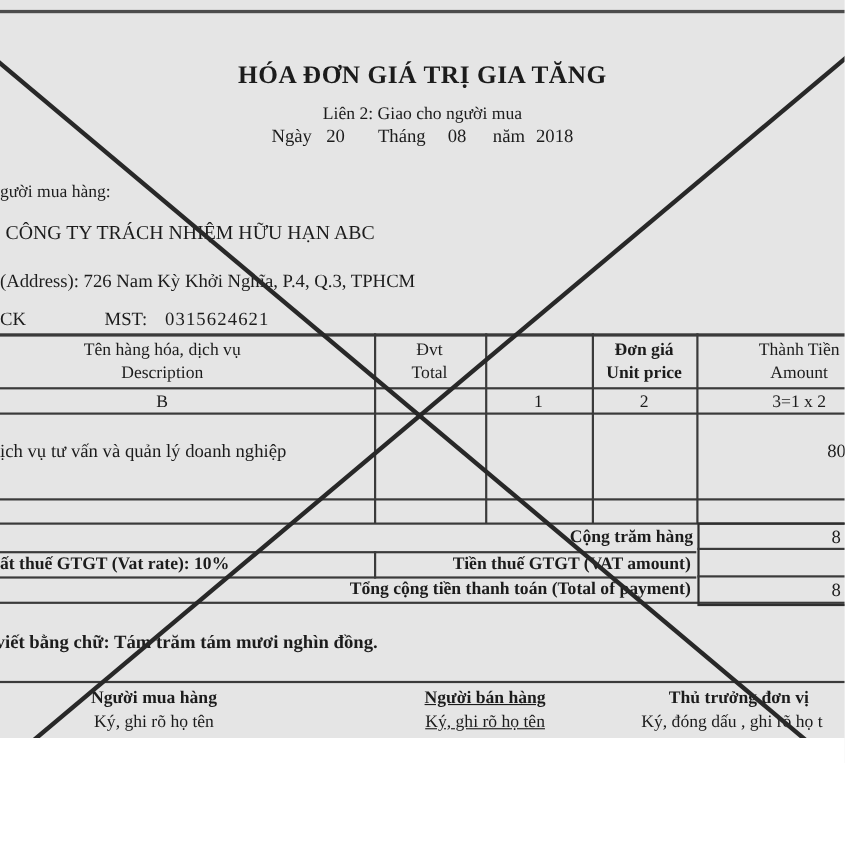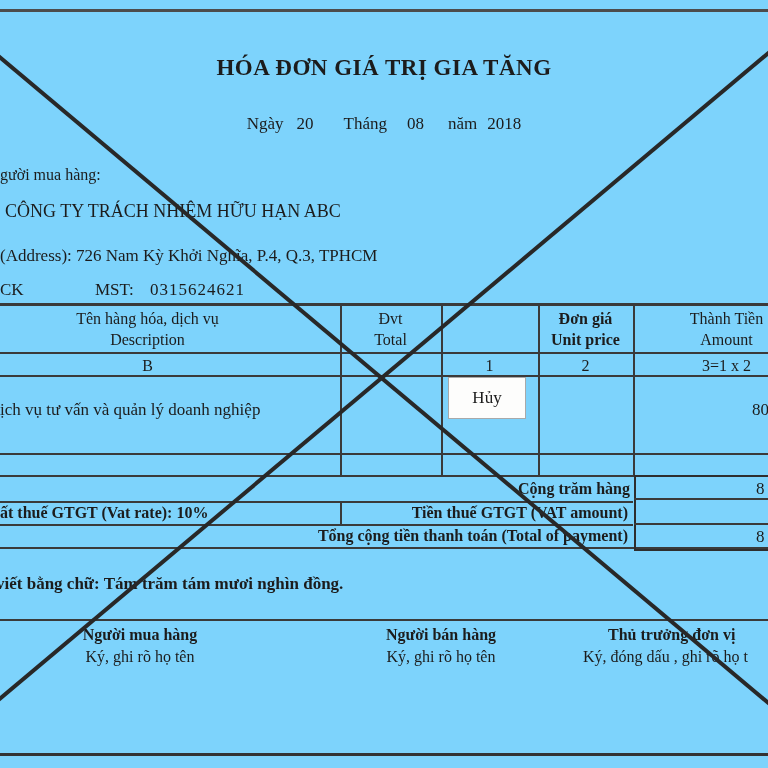--- a/index.html
+++ b/index.html
@@ -1,18 +1,18 @@
 <!DOCTYPE html>
 <html><head>
 <meta charset="utf-8">
 <style>
   html,body{margin:0;padding:0;background:#ffffff;}
   #page{
-    position:relative;width:768px;height:768px;overflow:hidden;
-    background:#7dd3fc;color:#1c1c1c;
+    position:relative;width:768px;height:671px;overflow:hidden;
+    background:#e5e5e5;color:#1c1c1c;
     font-family:"Liberation Serif","DejaVu Serif",serif;
   }
   .abs{position:absolute;}
   .hline{position:absolute;background:#3a3a3a;}
   .vline{position:absolute;background:#3a3a3a;width:1.5px;}
   .center{text-align:center;}
   .bold{font-weight:bold;}
   .t16{font-size:16px;line-height:19px;}
   .t17{font-size:17px;line-height:20px;}
   .t18{font-size:18px;line-height:21px;}
@@ -33,20 +33,21 @@
 </style>
 </head>
 <body>
 
 <div id="page">
 
   <div class="hline" style="left:0;top:9px;width:768px;height:2.5px;background:#4c4c4c;"></div>
   <div class="hline" style="left:0;top:753px;width:768px;height:2.5px;background:#333;"></div>
 
   <div class="abs title center" style="left:0;top:55px;width:768px;">HÓA ĐƠN GIÁ TRỊ GIA TĂNG</div>
+  <div class="abs t16 center" style="left:0;top:94px;width:768px;">Liên 2: Giao cho người mua</div>
   <div class="abs t17 center" style="left:0;top:114px;width:768px;">
     <span class="datepart" style="margin-right:13px;">Ngày</span><span class="datepart" style="margin-right:30px;">20</span><span class="datepart" style="margin-right:20px;">Tháng</span><span class="datepart" style="margin-right:24px;">08</span><span class="datepart" style="margin-right:10px;">năm</span><span class="datepart">2018</span>
   </div>
 
   <div class="abs t16" style="left:0;top:165px;">gười mua hàng:</div>
   <div class="abs t18" style="left:5px;top:201px;">CÔNG TY TRÁCH NHIỆM HỮU HẠN ABC</div>
   <div class="abs t17" style="left:0;top:246px;">(Address): 726 Nam Kỳ Khởi Nghĩa, P.4, Q.3, TPHCM</div>
   <div class="abs t17" style="left:0;top:280px;">CK</div>
   <div class="abs t17" style="left:95px;top:280px;">MST:</div>
   <div class="abs t17" style="left:150px;top:280px;letter-spacing:1px;">0315624621</div>
@@ -77,23 +78,20 @@
     <div>Thành Tiền</div>
     <div>Amount</div>
   </div>
 
   <div class="hdrcell" style="left:-45px;top:355px;width:385px;">B</div>
   <div class="hdrcell" style="left:441px;top:355px;width:97px;">1</div>
   <div class="hdrcell" style="left:538px;top:355px;width:95px;">2</div>
   <div class="hdrcell" style="left:633px;top:355px;width:187px;">3=1 x 2</div>
 
   <div class="abs t17" style="left:0;top:400px;">ịch vụ tư vấn và quản lý doanh nghiệp</div>
-  <div id="cancel-box">
-    <span>Hủy</span>
-  </div>
   <div class="abs t17" style="left:752px;top:400px;width:40px;">80</div>
 
   <div class="hline" style="left:0;top:501px;width:633px;height:1.5px;"></div>
   <div class="hline" style="left:0;top:524px;width:633px;height:1.5px;"></div>
   <div class="hline" style="left:0;top:547px;width:768px;height:2px;"></div>
   <div class="vline" style="left:340px;top:501px;height:25px;"></div>
 
   <div class="abs t16 bold rightal" style="left:300px;top:479px;width:330px;">Cộng trăm hàng</div>
   <div class="abs t16 bold" style="left:0;top:503px;">ất thuế GTGT (Vat rate): 10%</div>
   <div class="abs t16 bold rightal" style="left:345px;top:503px;width:283px;">Tiền thuế GTGT (VAT amount)</div>
@@ -106,21 +104,21 @@
   <div class="abs t17" style="left:756px;top:527px;width:30px;">8</div>
 
   <div class="abs t17 bold" style="left:-4px;top:574px;">viết bằng chữ: Tám trăm tám mươi nghìn đồng.</div>
 
   <div class="hline" style="left:0;top:619px;width:768px;height:1.5px;"></div>
 
   <div class="abs center" style="left:20px;top:625px;width:240px;">
     <div class="t16 bold">Người mua hàng</div>
     <div class="t16" style="margin-top:3px;">Ký, ghi rõ họ tên</div>
   </div>
-  <div class="abs center" style="left:321px;top:625px;width:240px;">
+  <div class="abs center" style="left:321px;top:625px;width:240px;text-decoration:underline;">
     <div class="t16 bold">Người bán hàng</div>
     <div class="t16" style="margin-top:3px;">Ký, ghi rõ họ tên</div>
   </div>
   <div class="abs" style="left:583px;top:625px;width:300px;">
     <div class="t16 bold" style="padding-left:25px;">Thủ trưởng đơn vị</div>
     <div class="t16" style="margin-top:3px;">Ký, đóng dấu , ghi rõ họ t</div>
   </div>
 
   <svg class="xmark" width="768" height="768" viewBox="0 0 768 768">
     <line x1="-4" y1="54" x2="772" y2="706" stroke="#282828" stroke-width="4"></line>

